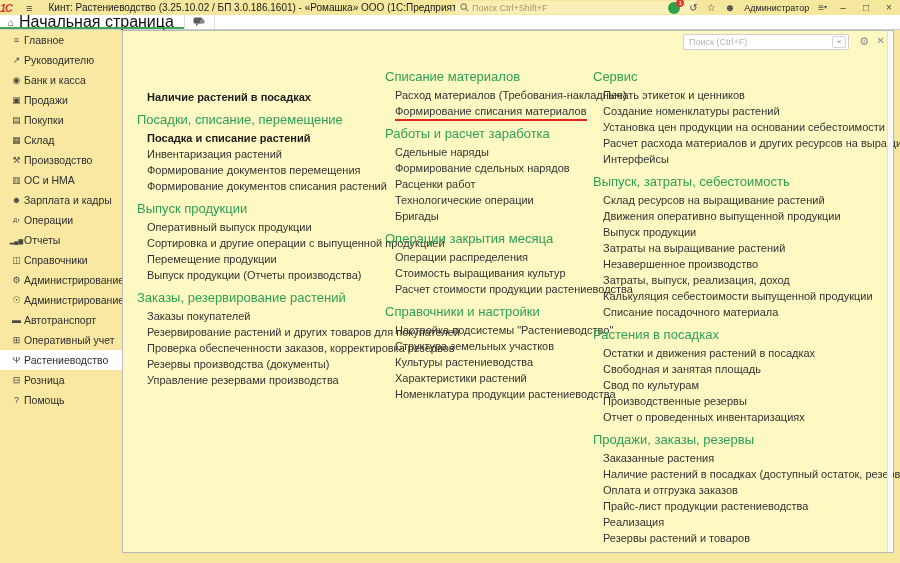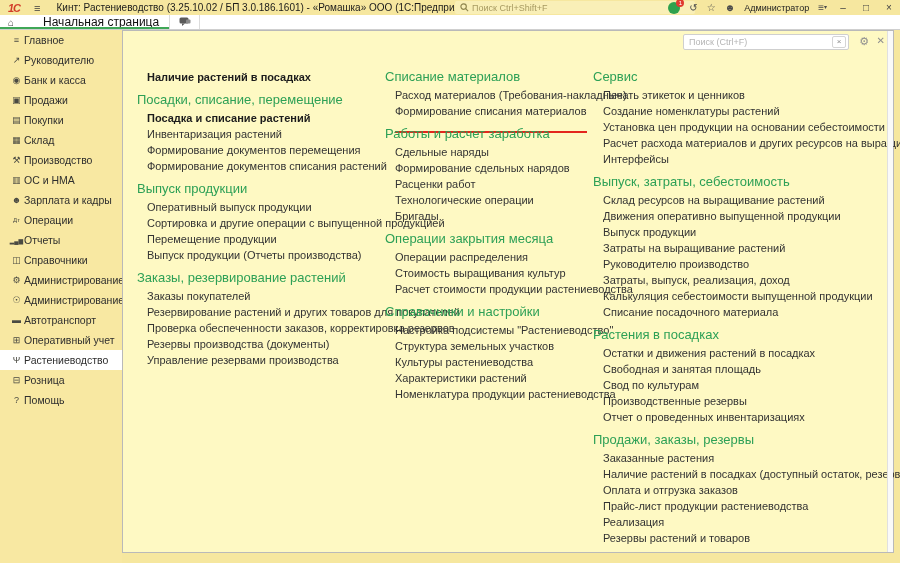--- a/index.html
+++ b/index.html
@@ -2,21 +2,21 @@
 <html><head>
 <meta charset="utf-8">
 <style>
   * { margin:0; padding:0; box-sizing:border-box; }
   html,body { width:900px; height:563px; overflow:hidden; }
   body { font-family:"Liberation Sans", sans-serif; background:#f6e79f; position:relative; }
 
   
   .titlebar { position:absolute; left:0; top:0; width:900px; height:15px;
               background:#f6e79f; display:flex; align-items:center; font-size:10px; color:#1a1a1a; }
-  .logo1c { color:#d23c28; font-weight:bold; font-style:italic; font-size:11px; margin-left:8px; letter-spacing:-1px; }
+  .logo1c { color:#d23c28; font-weight:bold; font-style:italic; font-size:11px; margin-left:0; letter-spacing:-1px; }
   .hamburger { margin-left:14px; font-size:11px; color:#3c3c3c; cursor:pointer; }
   .win-title { margin-left:16px; white-space:nowrap; }
   .tb-search { position:absolute; left:455px; top:1px; width:240px; height:13px;
                background:#f9efb7; display:flex; align-items:center; border-radius:2px; }
   .tb-search svg { margin:0 3px 0 5px; }
   .tb-search input { border:none; background:transparent; outline:none; font-size:9px; width:200px;
                      font-family:"Liberation Sans",sans-serif; color:#555; }
   .tb-search input::placeholder { color:#a79a62; }
   .tb-icons { position:absolute; right:4px; top:0; height:15px; display:flex; align-items:center; gap:9px; }
   .noti { position:relative; width:12px; height:12px; background:#2fa14d; border-radius:50%; cursor:pointer; }
@@ -27,21 +27,21 @@
   .menu-caret { font-size:10px; color:#4a4a4a; cursor:pointer; }
   .menu-caret .caret { font-size:6px; vertical-align:2px; }
   .winbtn { font-size:10px; color:#444; width:14px; text-align:center; cursor:pointer; }
 
   
   .tabbar { position:absolute; left:0; top:15px; width:900px; height:15px; background:#ffffff;
             border-bottom:1px solid #cfcfcf; display:flex; align-items:stretch; }
   .tab-home { display:flex; align-items:center; padding:0 10px 0 8px; position:relative;
               border-right:1px solid #dcdcdc; cursor:pointer; }
   .tab-home .home-ic { font-size:10px; color:#3c3c3c; margin-right:5px; }
-  .tab-home .tab-label { font-size:12px; color:#111; white-space:nowrap;margin-left:24px; }
+  .tab-home .tab-label { font-size:16px; color:#111; white-space:nowrap; }
   .tab-home .tab-underline { position:absolute; left:0; bottom:0; width:100%; height:2px; background:#3fa757; }
   .bubble-btn { width:30px; display:flex; align-items:center; justify-content:center;
                 border-right:1px solid #dcdcdc; cursor:pointer; }
 
   
   .sidebar { position:absolute; left:0; top:30px; width:122px; height:533px; background:#f8e8a2; }
   .side-item { height:20px; display:flex; align-items:center; padding-left:9px; cursor:pointer; }
   .side-item.selected { background:#ffffff; }
   .side-ico { width:15px; font-size:9px; color:#4a4a42; text-align:center; flex:0 0 15px; }
   .side-ico.tiny { font-size:6px; letter-spacing:0; }
@@ -56,29 +56,29 @@
                         font-family:"Liberation Sans",sans-serif; color:#555; }
   .panel-search input::placeholder { color:#b5b5b5; }
   .ps-clear { width:14px; height:12px; border:1px solid #d5d5d5; border-radius:2px; margin-right:2px;
               font-size:8px; line-height:10px; text-align:center; color:#8a8a8a; cursor:pointer; }
   .panel-gear { position:absolute; top:4px; right:24px; font-size:11px; color:#8f8f8f; cursor:pointer; }
   .panel-close { position:absolute; top:4px; right:8px; font-size:10px; color:#8f8f8f; cursor:pointer; }
   .v-scroll { position:absolute; top:0; right:0; width:6px; height:100%;
               background:#fafafa; border-left:1px solid #e0e0e0; cursor:pointer; }
 
   .col { position:absolute; top:38px; }
-  .col1 { left:14px; width:248px; }
+  .col1 { left:14px; width:248px;margin-top:20px; }
   .col2 { left:262px; width:206px; }
   .col3 { left:470px; width:296px; }
   .sec-title { font-size:13px; color:#2da056; margin:7px 0 3px 0; line-height:15px; white-space:nowrap; }
   .col .sec:first-child .sec-title { margin-top:0; }
   .item { font-size:11px; line-height:12px; color:#333; padding:2px 0 2px 10px; white-space:nowrap; cursor:pointer; }
   .item.bold { font-weight:bold; color:#1c1c1c; }
   .item.lead { padding-left:10px; margin-bottom:6px; }
-  .item.marked span { border-bottom:2px solid #e3261d; padding-bottom:14px; }
+  .item.marked span { border-bottom:2px solid #e3261d; padding-bottom:2px; }
 </style>
 </head>
 <body>
 
 <div class="titlebar">
   <span class="logo1c">1С</span>
   <span class="hamburger">≡</span>
   <span class="win-title">Кинт: Растениеводство (3.25.10.02 / БП 3.0.186.1601) - «Ромашка» ООО  (1С:Предприятие)</span>
 
   <div class="tb-search">
@@ -270,21 +270,21 @@
         <div class="item"><span>Установка цен продукции на основании себестоимости</span></div>
         <div class="item"><span>Расчет расхода материалов и других ресурсов на выращивание растений</span></div>
         <div class="item"><span>Интерфейсы</span></div>
       </div>
       <div class="sec">
         <div class="sec-title">Выпуск, затраты, себестоимость</div>
         <div class="item"><span>Склад ресурсов на выращивание растений</span></div>
         <div class="item"><span>Движения оперативно выпущенной продукции</span></div>
         <div class="item"><span>Выпуск продукции</span></div>
         <div class="item"><span>Затраты на выращивание растений</span></div>
-        <div class="item"><span>Руководителю производство</span></div>
+        <div class="item"><span>Незавершенное производство</span></div>
         <div class="item"><span>Затраты, выпуск, реализация, доход</span></div>
         <div class="item"><span>Калькуляция себестоимости выпущенной продукции</span></div>
         <div class="item"><span>Списание посадочного материала</span></div>
       </div>
       <div class="sec">
         <div class="sec-title">Растения в посадках</div>
         <div class="item"><span>Остатки и движения растений в посадках</span></div>
         <div class="item"><span>Свободная и занятая площадь</span></div>
         <div class="item"><span>Свод по культурам</span></div>
         <div class="item"><span>Производственные резервы</span></div>

